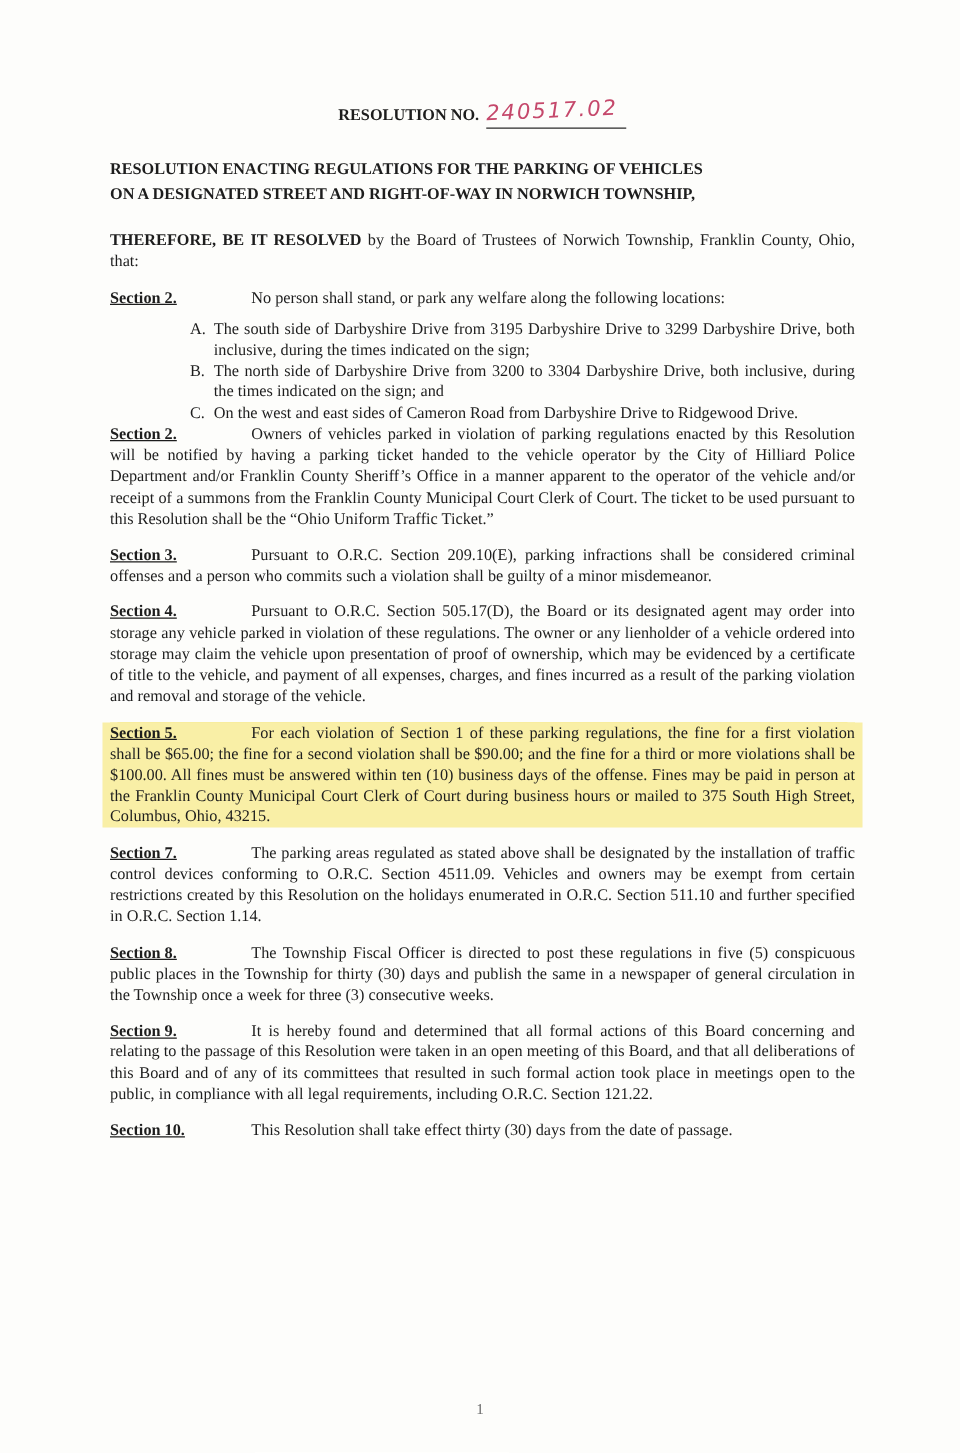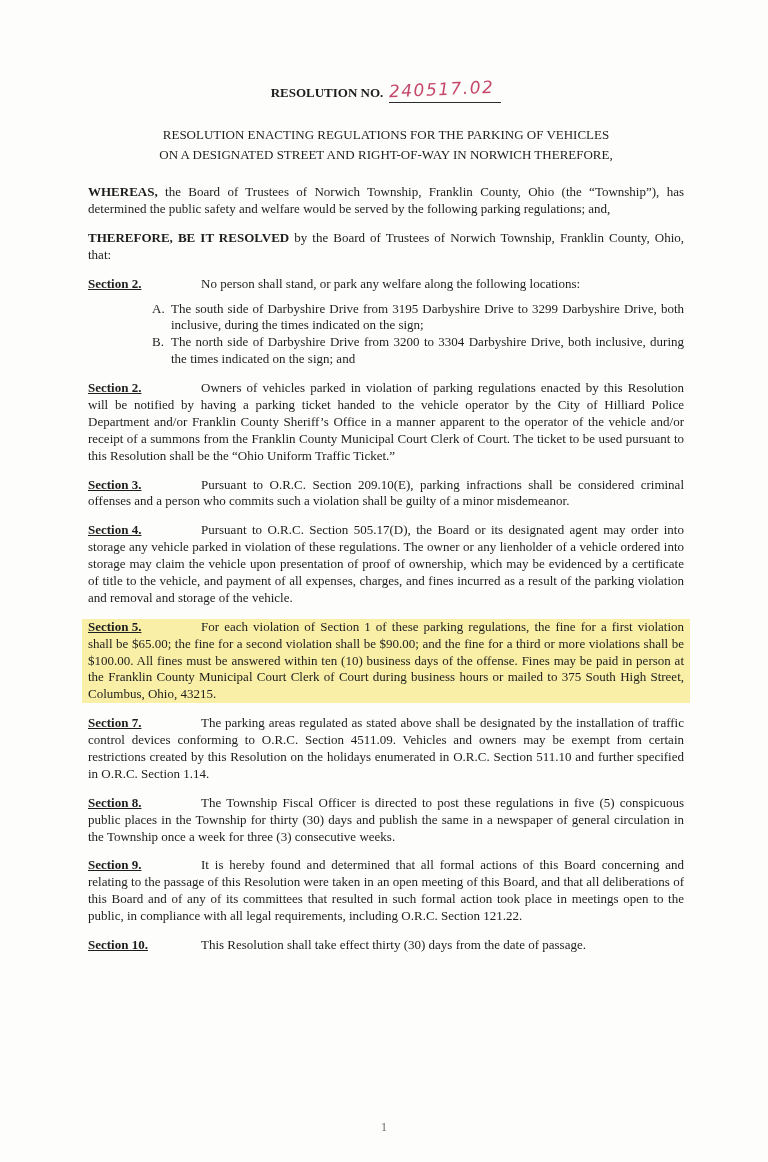--- a/index.html
+++ b/index.html
@@ -43,42 +43,42 @@
     font-style: italic;
     font-weight: normal;
     font-size: 17px;
     letter-spacing: 1.5px;
     color: var(--handwriting, #c5486b);
     transform: rotate(-2.5deg) translateY(-2px);
   }
 
   
   .doc-title {
-    text-align: center;
-    font-weight: normal;
+    text-align: left;
+    font-weight: bold;
     line-height: 1.5;
     margin-bottom: 20px;
   }
 
   
   .para {
     margin: 0 0 12px 0;
     text-align: justify;
   }
   .lead { font-weight: bold; }
 
   .sec-label {
     display: inline-block;
     width: 113px;
     font-weight: bold;
   }
   .sec-label u { text-decoration: underline; }
 
   
-  .loc-list { margin: -4px 0 12px 0; }
+  .loc-list { margin: -4px 0 0 0; }
   .loc-item {
     margin-left: 64px;
     padding-left: 19px;
     text-indent: -19px;
     text-align: justify;
   }
   .loc-letter { display: inline-block; width: 19px; text-indent: 0; }
 
   
   .highlight {
@@ -102,34 +102,34 @@
 <body>
 
 <div class="page">
 
   <div class="res-line">
     <span>RESOLUTION NO.</span><span class="blank-line"><span class="handwritten">240517.02</span></span>
   </div>
 
   <div class="doc-title">
     <div>RESOLUTION ENACTING REGULATIONS FOR THE PARKING OF VEHICLES</div>
-    <div>ON A DESIGNATED STREET AND RIGHT-OF-WAY IN NORWICH THEREFORE,</div>
+    <div>ON A DESIGNATED STREET AND RIGHT-OF-WAY IN NORWICH TOWNSHIP,</div>
   </div>
 
-  <p class="para"><span class="lead">WHEREAS,</span> <span>the Board of Trustees of Norwich Township, Franklin County, Ohio (the “Township”), has determined the public safety and welfare would be served by the following parking regulations; and,</span></p>
 
 
 
   <p class="para"><span class="lead">THEREFORE, BE IT RESOLVED</span> <span>by the Board of Trustees of Norwich Township, Franklin County, Ohio, that:</span></p>
 
   <p class="para"><span class="sec-label"><u>Section 2.</u></span><span>No person shall stand, or park any welfare along the following locations:</span></p>
 
   <div class="loc-list">
     <div class="loc-item"><span class="loc-letter">A.</span><span>The south side of Darbyshire Drive from 3195 Darbyshire Drive to 3299 Darbyshire Drive, both inclusive, during the times indicated on the sign;</span></div>
     <div class="loc-item"><span class="loc-letter">B.</span><span>The north side of Darbyshire Drive from 3200 to 3304 Darbyshire Drive, both inclusive, during the times indicated on the sign; and</span></div>
+    <div class="loc-item"><span class="loc-letter">C.</span><span>On the west and east sides of Cameron Road from Darbyshire Drive to Ridgewood Drive.</span></div>
   </div>
 
   <p class="para"><span class="sec-label"><u>Section 2.</u></span><span>Owners of vehicles parked in violation of parking regulations enacted by this Resolution will be notified by having a parking ticket handed to the vehicle operator by the City of Hilliard Police Department and/or Franklin County Sheriff’s Office in a manner apparent to the operator of the vehicle and/or receipt of a summons from the Franklin County Municipal Court Clerk of Court. The ticket to be used pursuant to this Resolution shall be the “Ohio Uniform Traffic Ticket.”</span></p>
 
   <p class="para"><span class="sec-label"><u>Section 3.</u></span><span>Pursuant to O.R.C. Section 209.10(E), parking infractions shall be considered criminal offenses and a person who commits such a violation shall be guilty of a minor misdemeanor.</span></p>
 
   <p class="para"><span class="sec-label"><u>Section 4.</u></span><span>Pursuant to O.R.C. Section 505.17(D), the Board or its designated agent may order into storage any vehicle parked in violation of these regulations. The owner or any lienholder of a vehicle ordered into storage may claim the vehicle upon presentation of proof of ownership, which may be evidenced by a certificate of title to the vehicle, and payment of all expenses, charges, and fines incurred as a result of the parking violation and removal and storage of the vehicle.</span></p>
 
   <p class="para highlight"><span class="sec-label"><u>Section 5.</u></span><span>For each violation of Section 1 of these parking regulations, the fine for a first violation shall be $65.00; the fine for a second violation shall be $90.00; and the fine for a third or more violations shall be $100.00. All fines must be answered within ten (10) business days of the offense.  Fines may be paid in person at the Franklin County Municipal Court Clerk of Court during business hours or mailed to 375 South High Street, Columbus, Ohio, 43215.</span></p>
 

